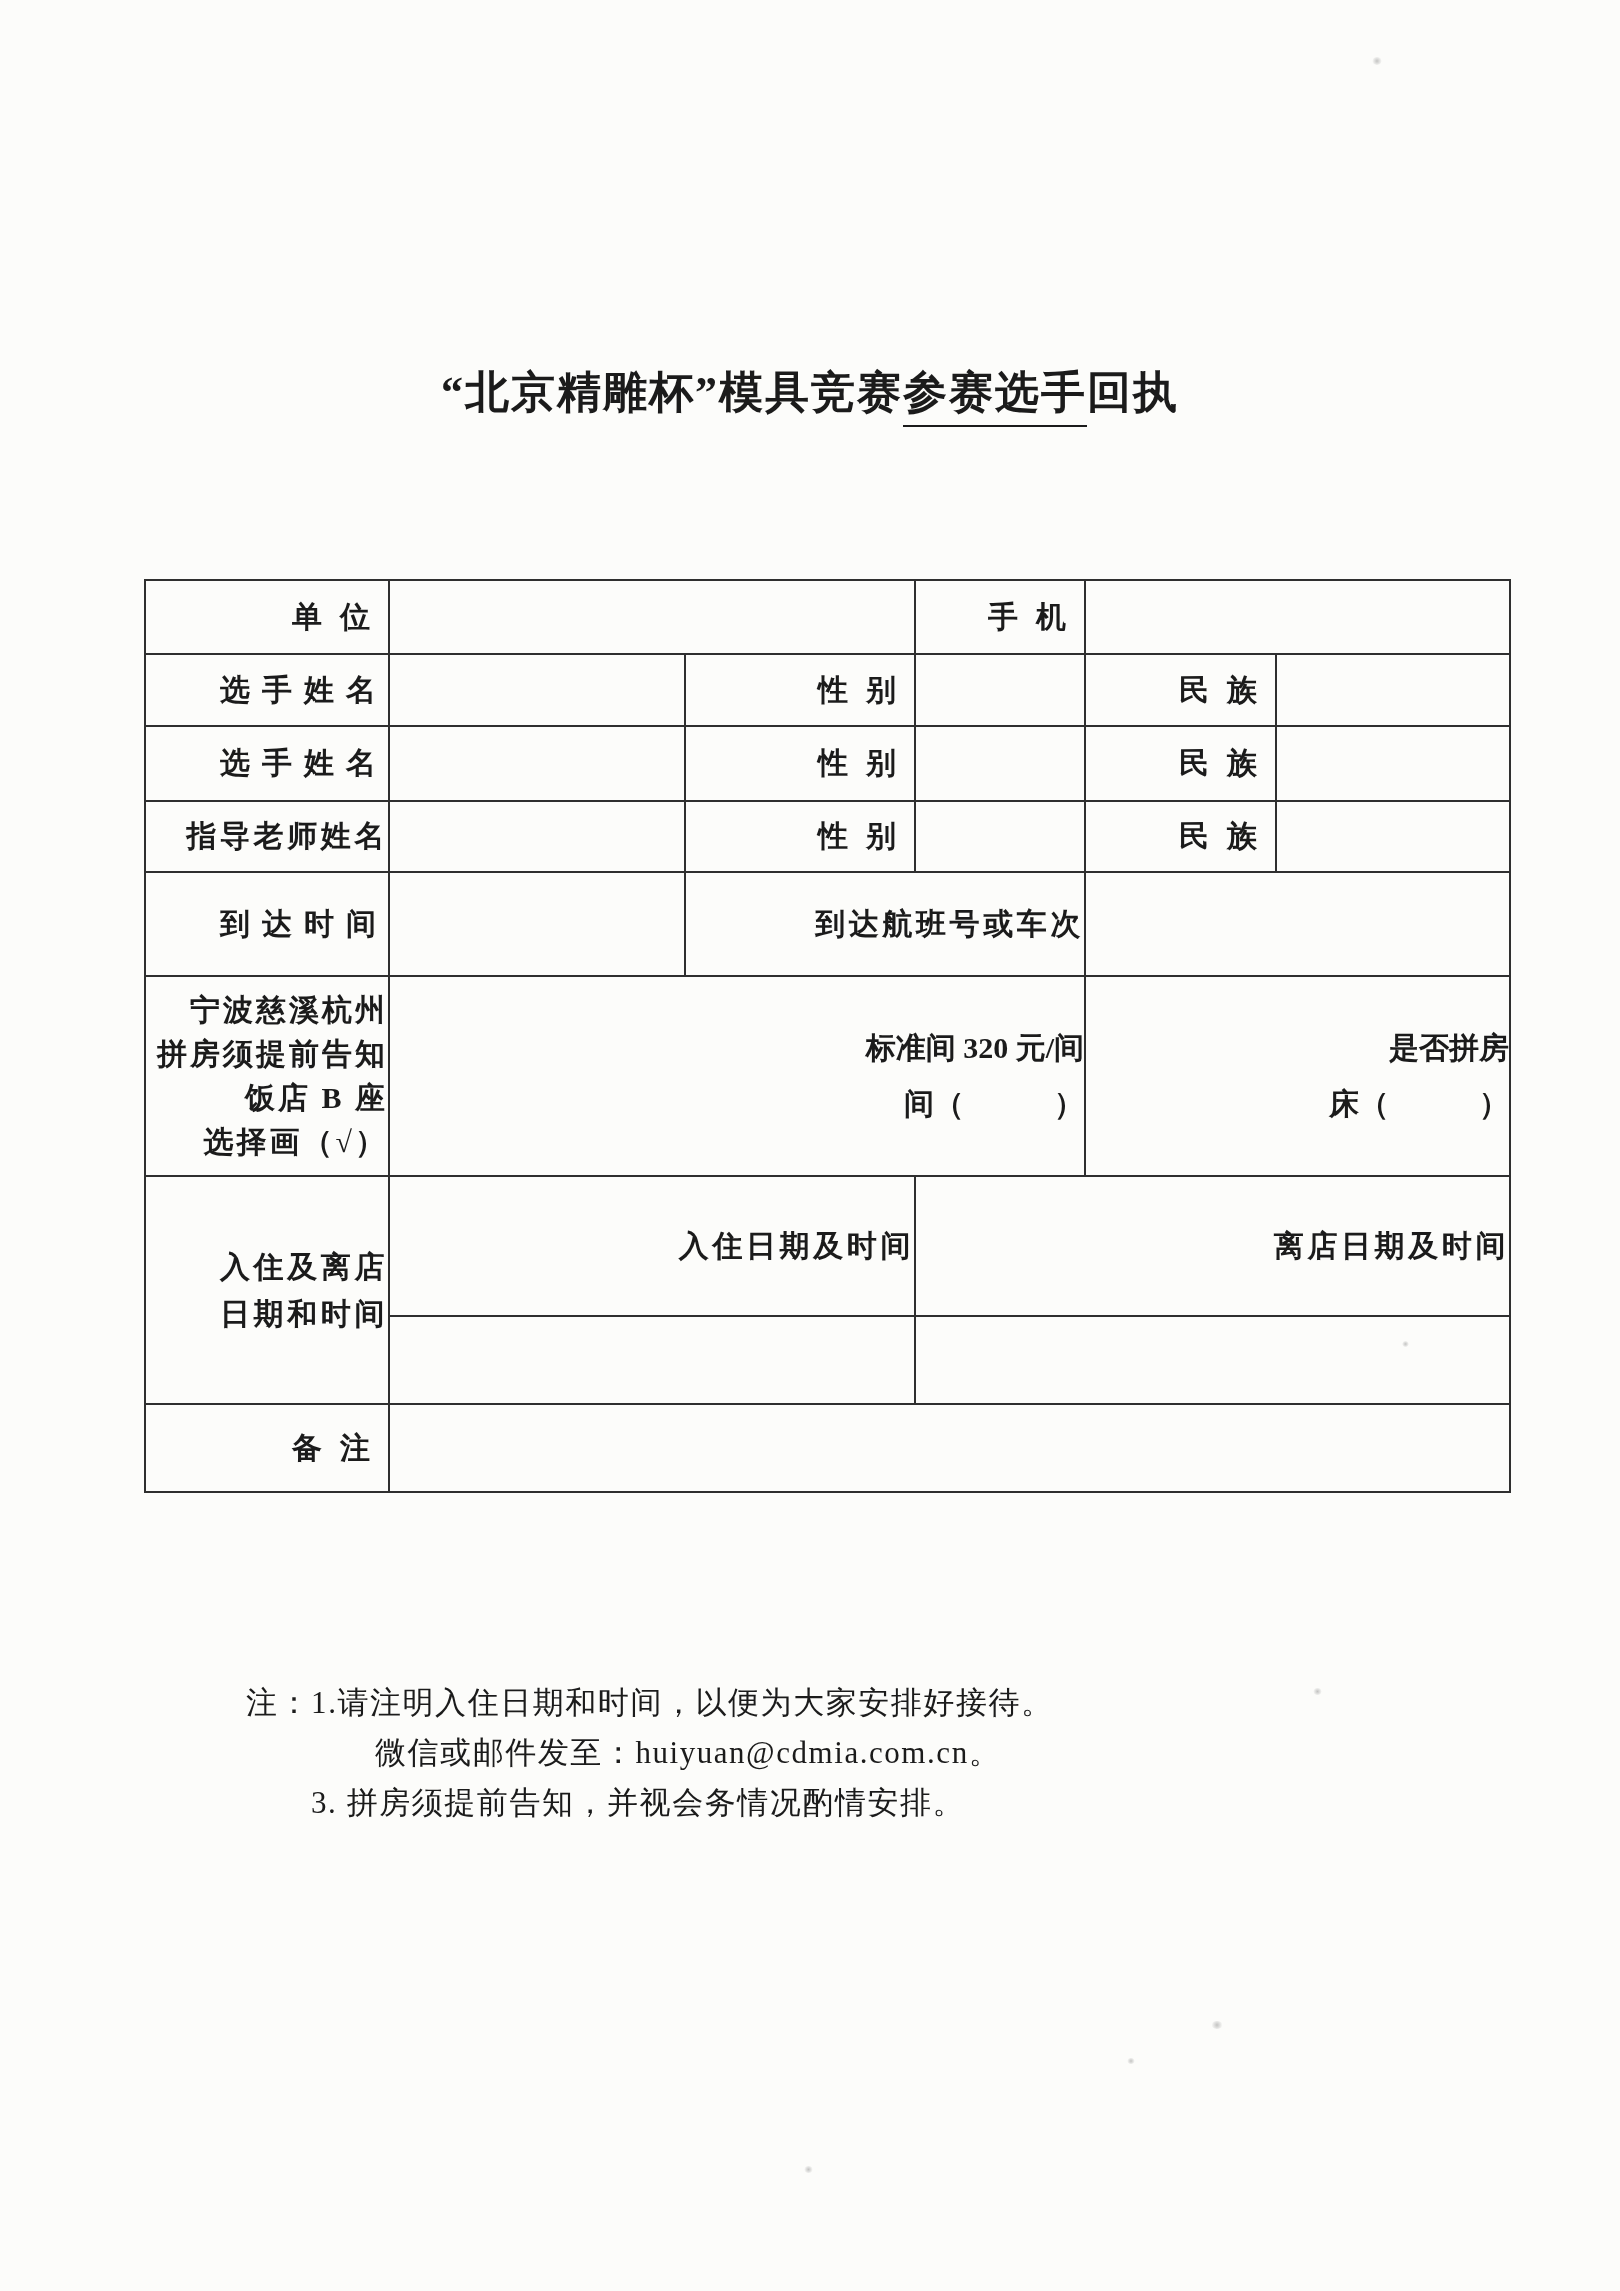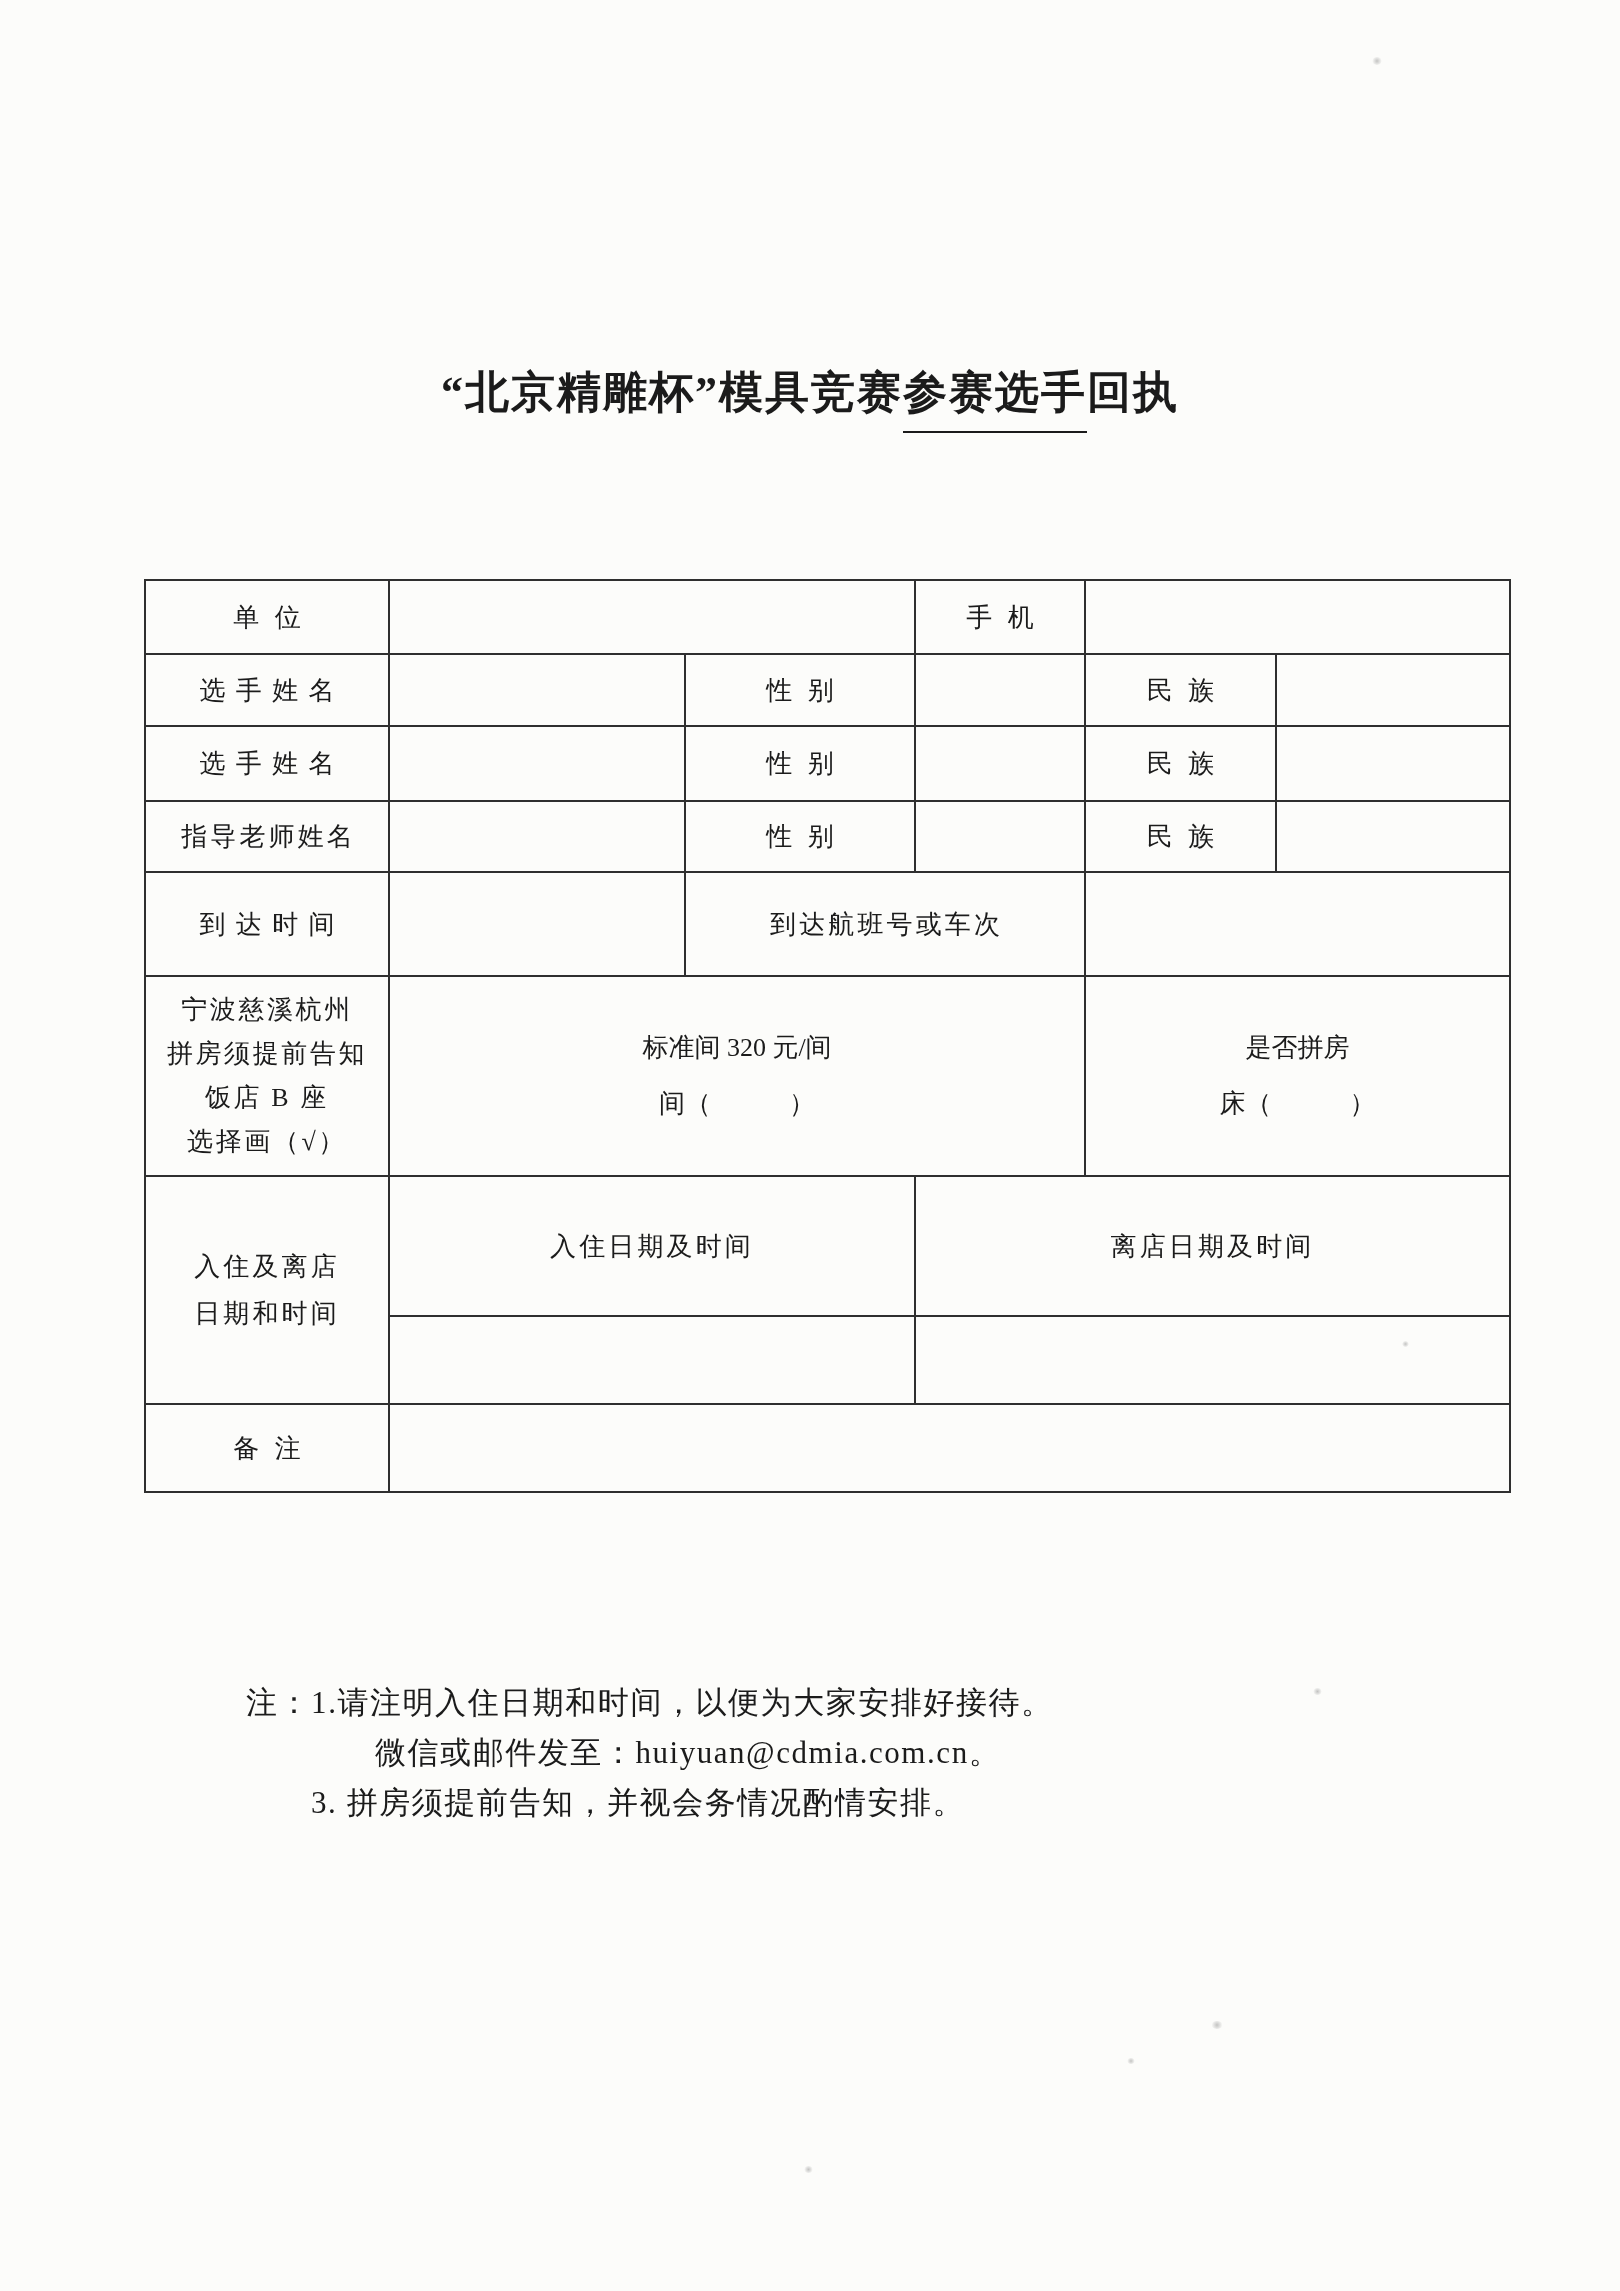--- a/index.html
+++ b/index.html
@@ -21,39 +21,40 @@
     left: 0;
     width: 100%;
     text-align: center;
     font-size: 44px;
     font-weight: 700;
     letter-spacing: 2px;
     white-space: nowrap;
   }
   .doc-title .u {
     border-bottom: 2.9px solid var(--ink, #1b1b1b);
-    padding-bottom: 14px;
+    padding-bottom: 8px;
   }
 
   
   table.form {
     position: absolute;
     left: 144px;
     top: 579px;
     width: 1365px;
     border-collapse: collapse;
     table-layout: fixed;
     border: 2.9px solid var(--border, #2f2f2f);
   }
   table.form td {
     border: 2px solid var(--border, #2f2f2f);
-    font-size: 26px;
-    text-align: center;
+    font-size: 30px;
+    text-align: right;
     vertical-align: middle;
     overflow: hidden;
+    font-weight: bold;
   }
   tr.h75  td { height: 74px; }
   tr.h73  td { height: 72px; }
   tr.h77  td { height: 75px; }
   tr.h72  td { height: 71px; margin-top: 40px; }
   tr.h106 td { height: 104px; }
   tr.h277 td { height: 200px; }
   tr.h143 td { height: 140px; }
   tr.h122 td { height: 88px; }
 

